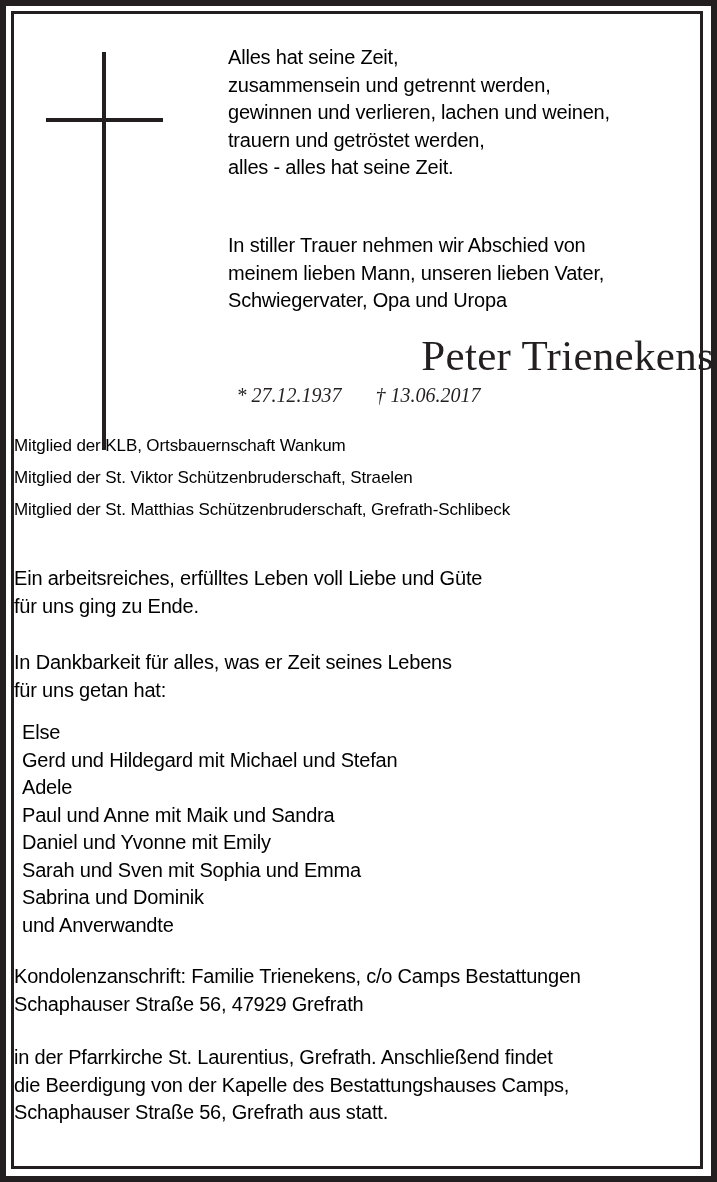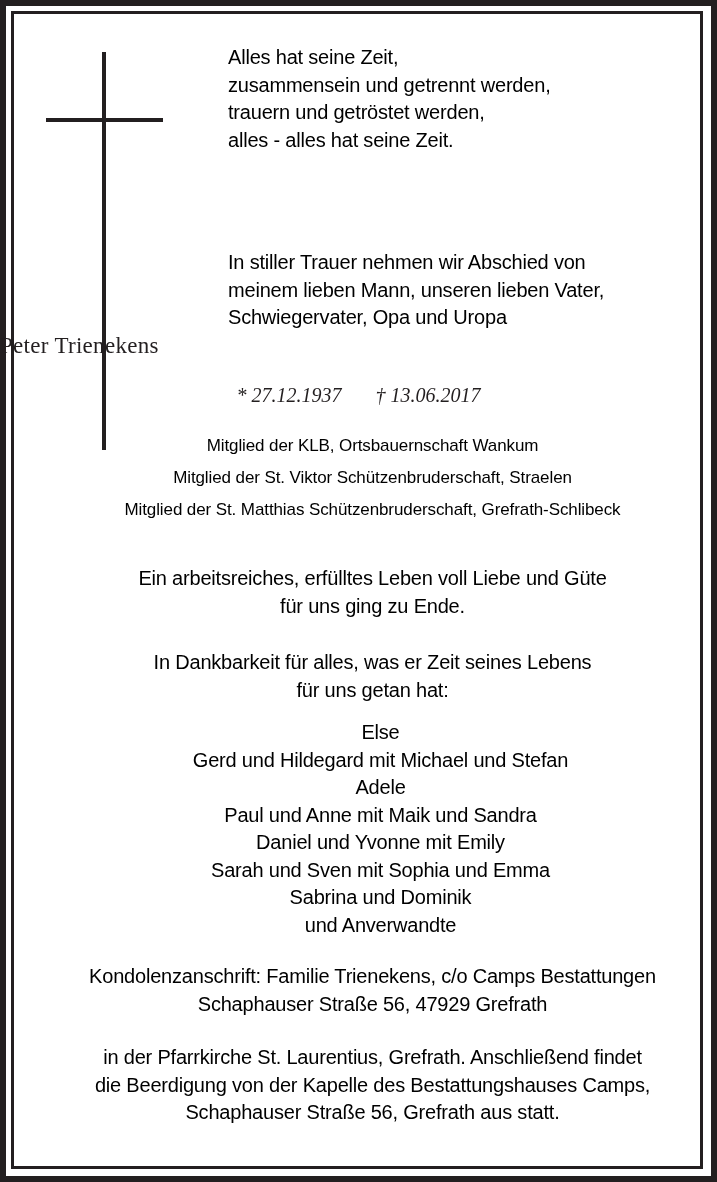--- a/index.html
+++ b/index.html
@@ -13,41 +13,42 @@
       box-sizing: border-box; border: 3px solid #231f20;
     }
     .cross-v { position: absolute; left: 102px; top: 52px; width: 4px; height: 398px; background: #231f20; }
     .cross-h { position: absolute; left: 46px; top: 118px; width: 117px; height: 4px; background: #231f20; }
     .txt {
       position: absolute; font-family: "Liberation Serif", serif; color: #231f20;
       white-space: nowrap; line-height: 1;
     }
     .block { position: absolute; font-family: Liberation Sans, sans-serif; color: #000000; }
     .line { white-space: nowrap; height: 27.5px; line-height: 27.5px; font-size: 20px; letter-spacing: -0.2px; }
-    .c { text-align: center; left: 28px; width: 689px; }
+    .c { left: 14px; width: 689px; }
     .poem { left: 228px; top: 44px; }
-    .intro { left: 228px; top: 249px; }
-    .name { left: 0; width: 714px; text-align: left; top: 334px; font-size: 23px; letter-spacing: 0.3px; }
+    .intro { left: 228px; top: 232px; }
+    .name { left: 0; width: 714px; text-align: right; top: 334px; font-size: 43px; letter-spacing: 0.3px; }
     .dates { left: 0; width: 717px; text-align: center; top: 385px; font-size: 20px; }
     .dates span { display: inline-block; font-style: italic; }
     .gap { display: inline-block; width: 34px; }
     .memb .line { font-size: 17px; height: 32px; line-height: 32px; letter-spacing: -0.1px; }
   </style>
 </head>
 <body>
 
 <div class="outer"></div>
 <div class="inner"></div>
 
 <div class="cross-v"></div>
 <div class="cross-h"></div>
 
 <div class="block poem">
   <div class="line">Alles hat seine Zeit,</div>
   <div class="line">zusammensein und getrennt werden,</div>
+  <div class="line">gewinnen und verlieren, lachen und weinen,</div>
   <div class="line">trauern und getröstet werden,</div>
   <div class="line">alles - alles hat seine Zeit.</div>
 </div>
 
 <div class="block intro">
   <div class="line">In stiller Trauer nehmen wir Abschied von</div>
   <div class="line">meinem lieben Mann, unseren lieben Vater,</div>
   <div class="line">Schwiegervater, Opa und Uropa</div>
 </div>
 

